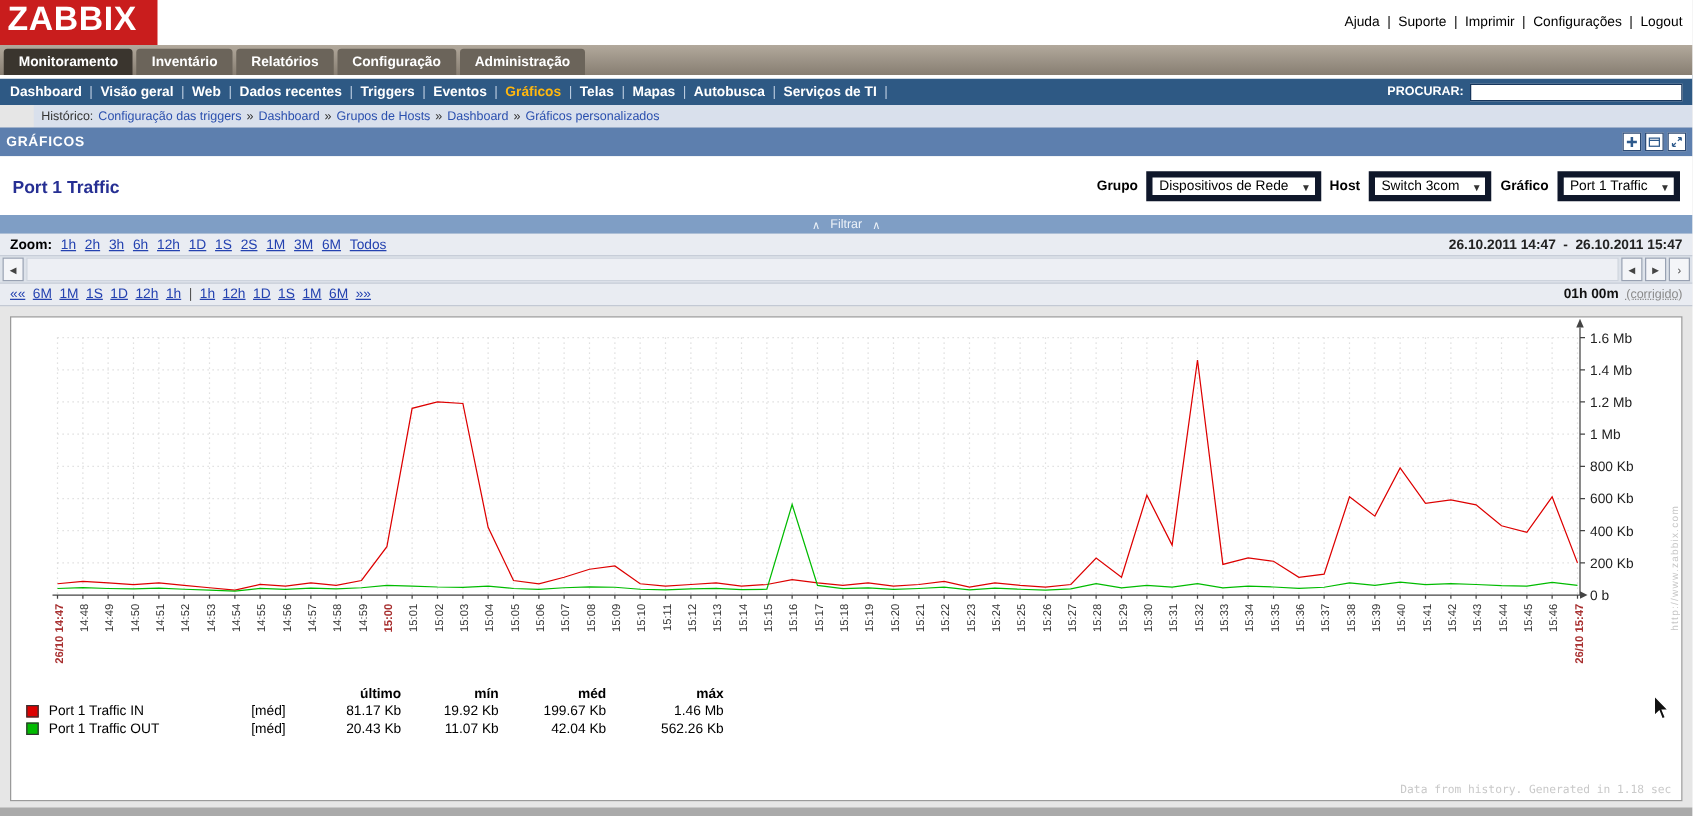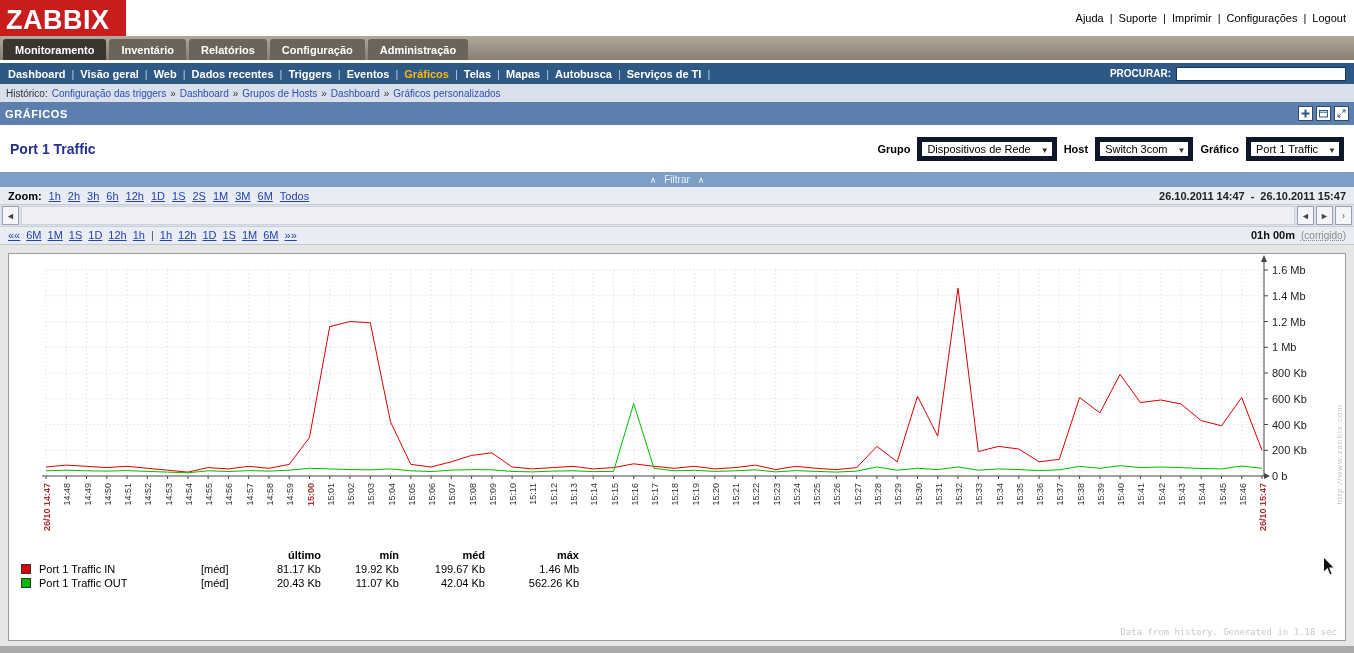--- a/index.html
+++ b/index.html
@@ -5,21 +5,21 @@
   * { box-sizing: border-box; }
   body {
     width: 1354px; height: 653px; margin: 0; position: relative;
     background: #e6e6e6; font-family: "Liberation Sans", sans-serif;
     overflow: hidden;
   }
   a { cursor: pointer; }
 
   
   .top-bar { height: 36px; background: #fff; display: flex; align-items: center; justify-content: space-between; }
-  .logo-box { background: #c91d1d; height: 36px; display: flex; align-items: flex-end; padding: 0 16px 0 6px; cursor: pointer; }
+  .logo-box { background: #c91d1d; height: 36px; display: flex; align-items: flex-start; padding: 0 16px 0 6px; cursor: pointer; }
   .logo-text { color: #fff; font-size: 27px; font-weight: bold; letter-spacing: .5px; }
   .top-links { font-size: 11px; color: #000; display: flex; gap: 6px; align-items: center; padding-right: 8px; }
   .top-links a { color: #000; text-decoration: none; }
   .tsep { color: #000; }
 
   
   .main-nav { height: 24px; background: linear-gradient(180deg,#b2a99c,#877e72); display: flex; align-items: flex-end; gap: 3px; padding-left: 3px; }
   .tab { background: #6b645a; color: #fff; font-size: 11px; font-weight: bold; padding: 5px 12px 4px; border-radius: 3px 3px 0 0; cursor: pointer; }
   .tab.active { background: #3a352e; }
 
@@ -27,21 +27,21 @@
   .sub-nav { height: 24px; background: #2e5984; border-top: 3px solid #fff; display: flex; align-items: center; justify-content: space-between; padding: 0 8px; }
   .sub-links { display: flex; gap: 6px; align-items: center; font-size: 11px; font-weight: bold; }
   .sub-links a { color: #fff; text-decoration: none; }
   .sub-links a.active { color: #ffb70f; }
   .ssep { color: #b9cade; font-weight: normal; }
   .search-box { display: flex; align-items: center; gap: 5px; }
   .search-label { color: #fff; font-size: 10px; font-weight: bold; }
   .search-input { width: 170px; height: 14px; border: 1px solid #17365c; font-size: 11px; padding: 0 2px; }
 
   
-  .history-bar { height: 18px; background: #d9e0ec; display: flex; align-items: center; gap: 4px; padding: 0 6px; font-size: 10px; color: #333; }
+  .history-bar { height: 18px; background: #d9e0ec; display: flex; align-items: center; gap: 4px; padding: 0 6px; font-size: 10px; color: #333; margin-left: 27px; }
   .history-bar a { color: #2a4fae; text-decoration: none; }
   .hsep { color: #333; }
 
   
   .section-bar { height: 23px; background: #5d7fae; display: flex; align-items: center; justify-content: space-between; padding: 0 5px; }
   .section-title { color: #fff; font-size: 11px; font-weight: bold; letter-spacing: .6px; }
   .section-icons { display: flex; gap: 3px; }
   .icon-btn { width: 15px; height: 15px; background: #fff; border: 1px solid #2c4a74; display: flex; align-items: center; justify-content: center; cursor: pointer; }
 
   

